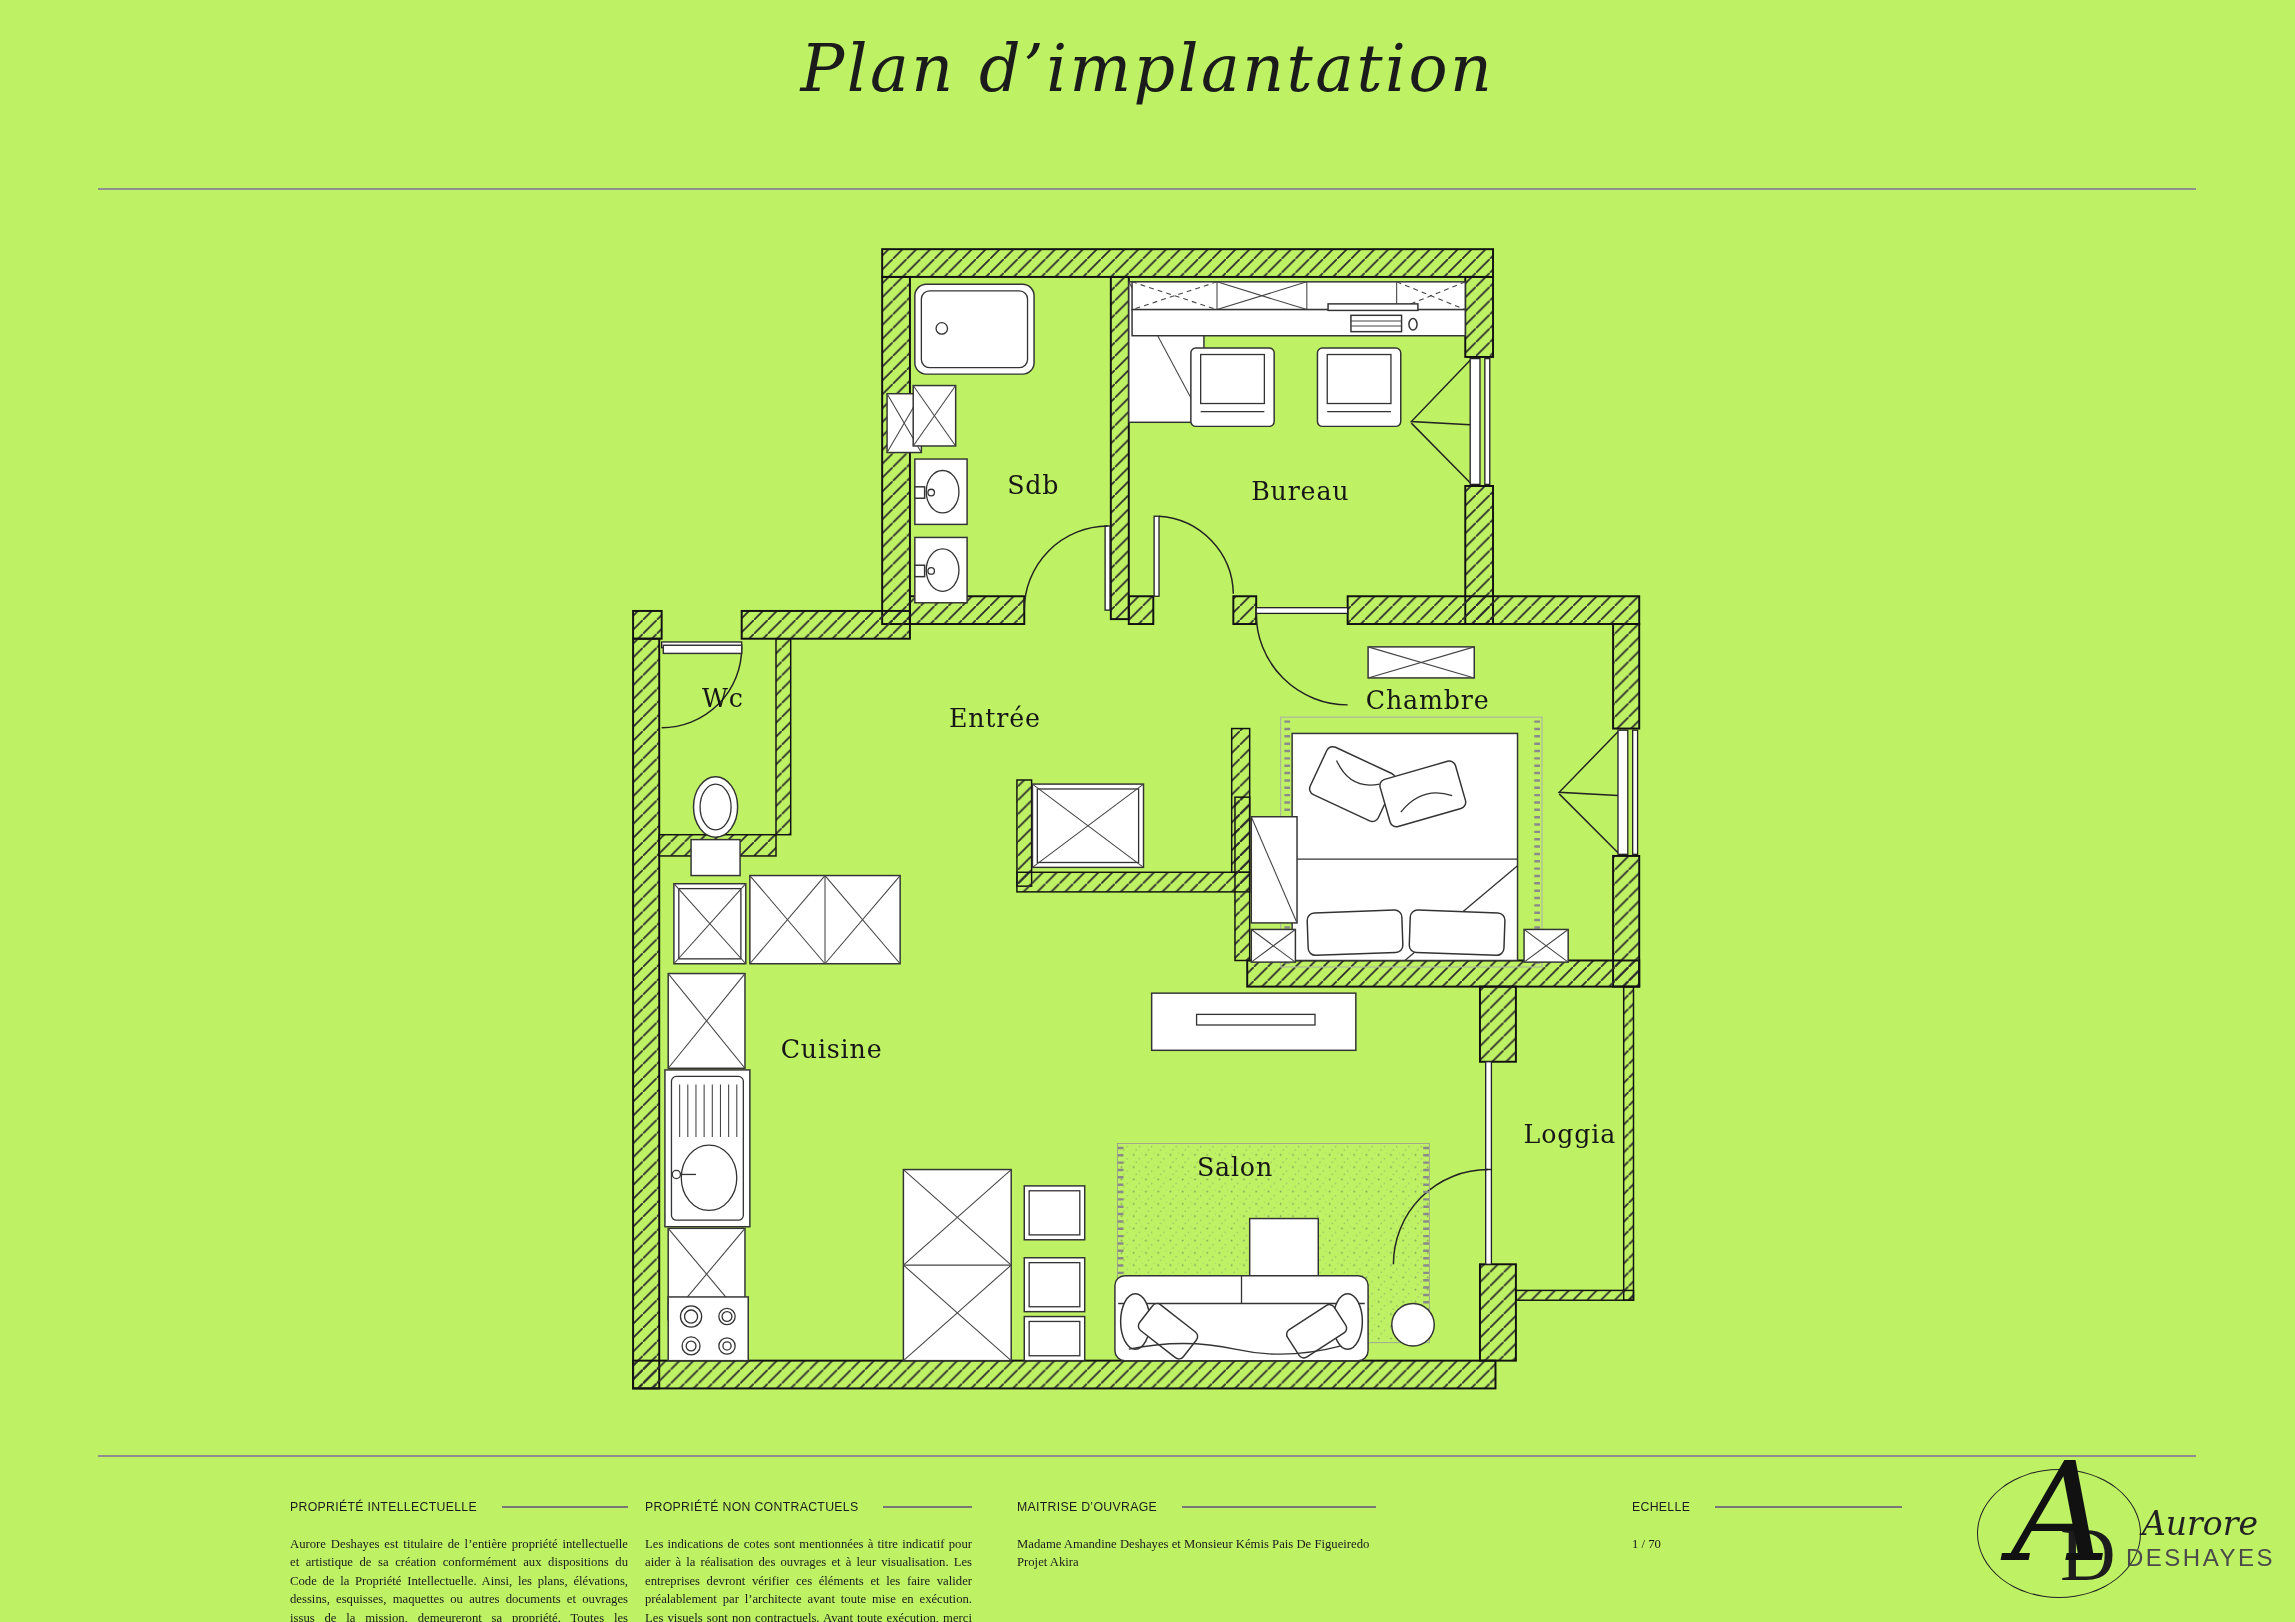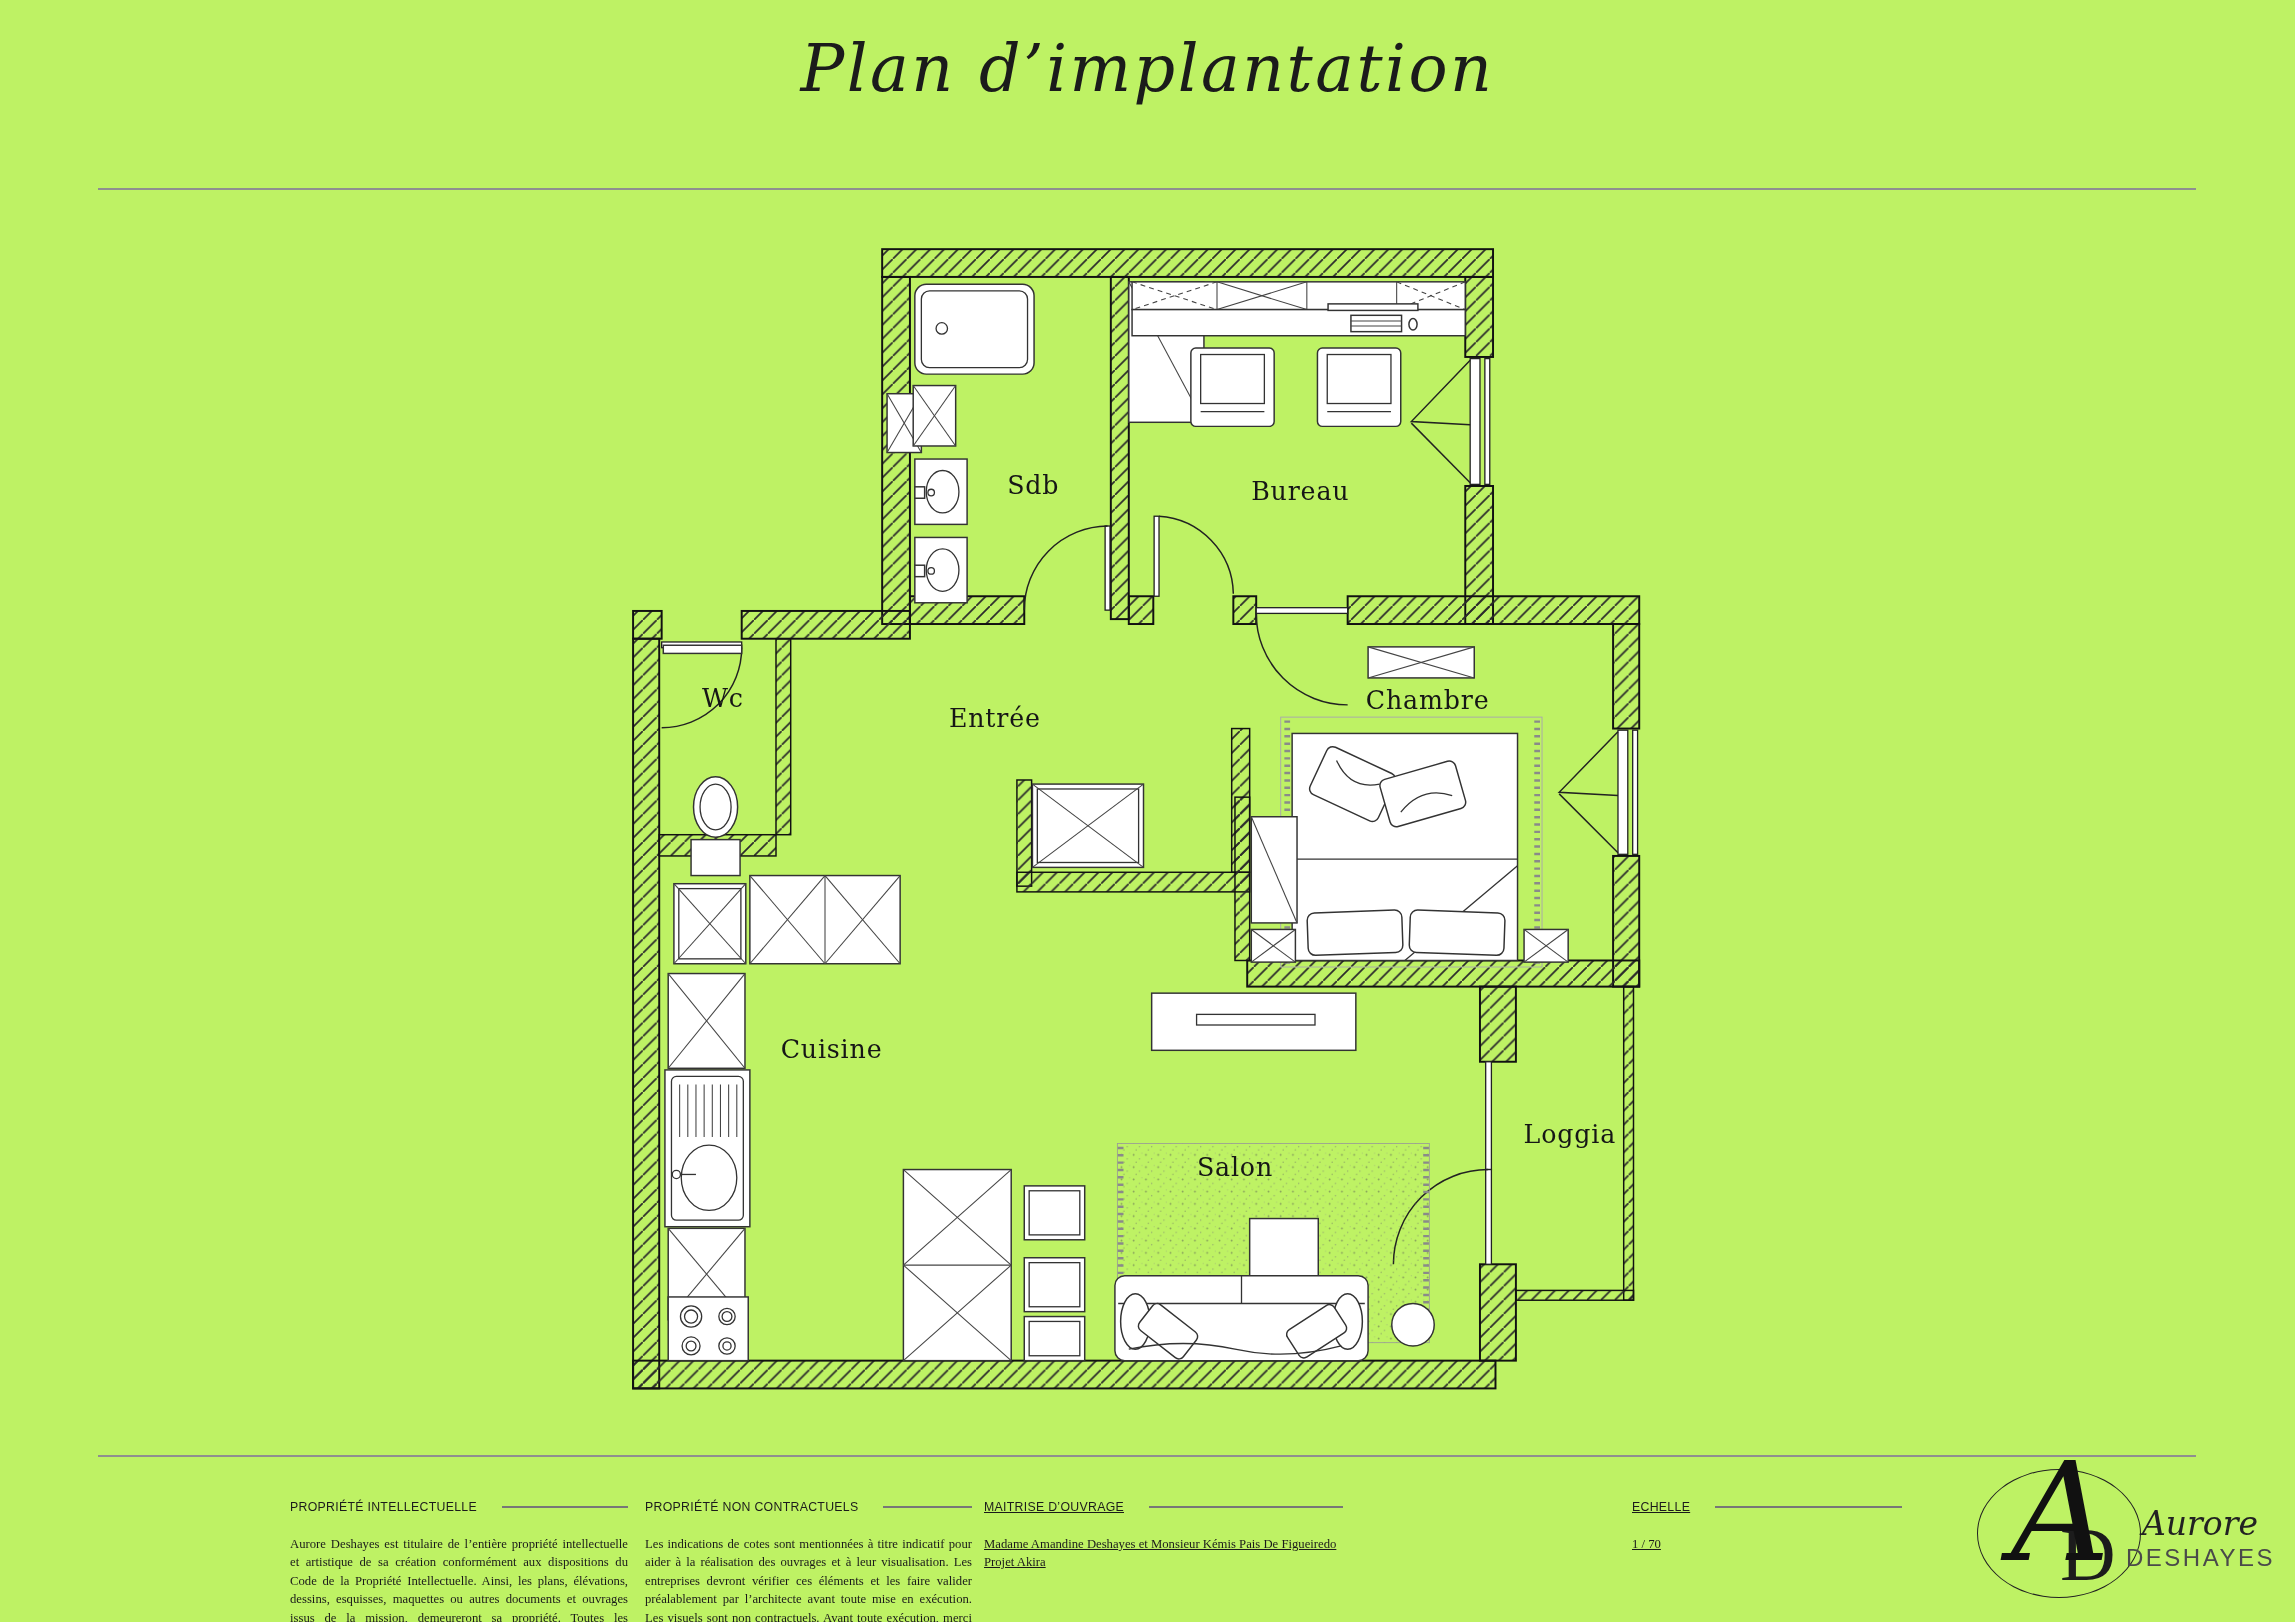--- a/index.html
+++ b/index.html
@@ -39,23 +39,23 @@
   .fsec .fhead .hline{flex:1;height:1.6px;background:#777;}
   .fsec .fbody{
     margin-top:21px;
     font-family:"Liberation Serif",serif;
     font-size:12.7px;line-height:1.45;
     white-space:pre-line;
   }
   .fsec .fbody.justify{text-align:justify;white-space:normal;}
   #fsec-1{left:290px;width:338px;}
   #fsec-2{left:645px;width:327px;}
-  #fsec-3{left:984px;width:359px;text-decoration:underline;}
+  #fsec-3{left:1017px;width:359px;}
   #fsec-4{left:1307px;width:294px;}
-  #fsec-5{left:1632px;width:270px;text-decoration:underline;}
+  #fsec-5{left:1632px;width:270px;}
   
   .logo{position:absolute;left:1969px;top:1462px;width:294px;height:147px;}
   .logo .circle{
     position:absolute;left:8.2px;top:6.5px;width:162px;height:127px;
     border:1.6px solid #222;border-radius:50%;
   }
   .logo .monoA{
     position:absolute;left:42px;top:-18px;
     font-family:"DejaVu Serif",serif;font-style:italic;
     font-size:137px;color:#111;line-height:1;

